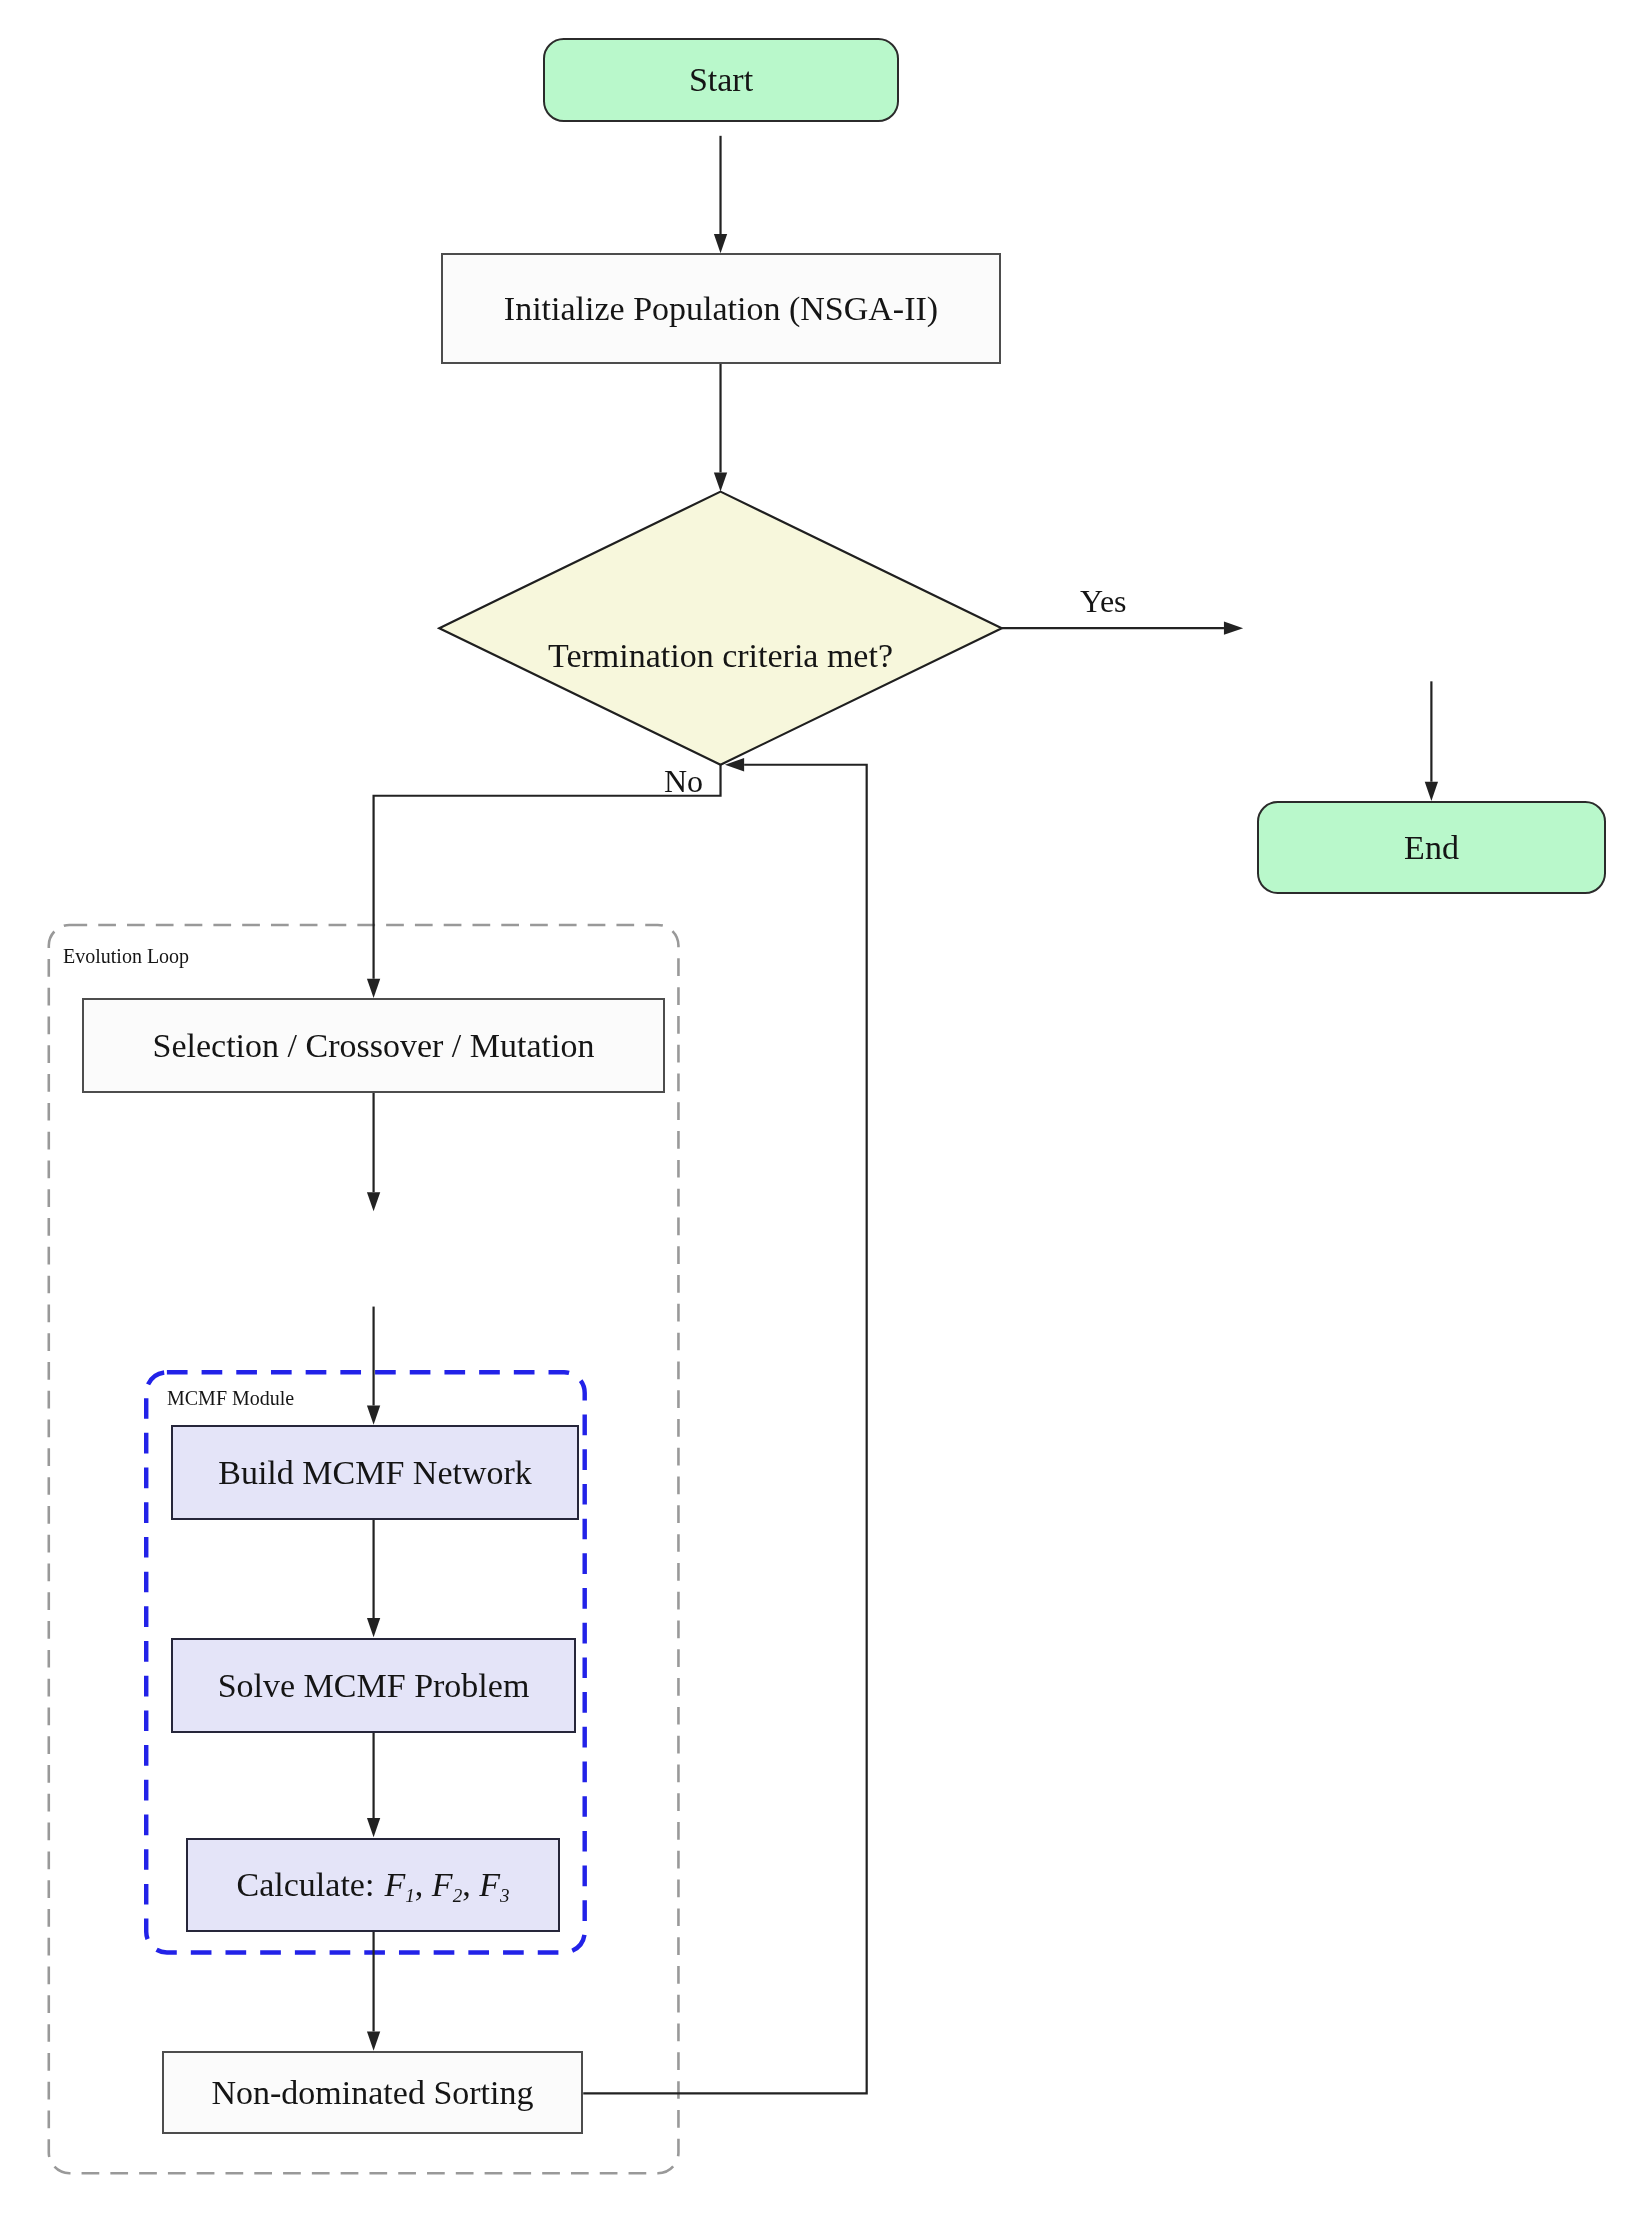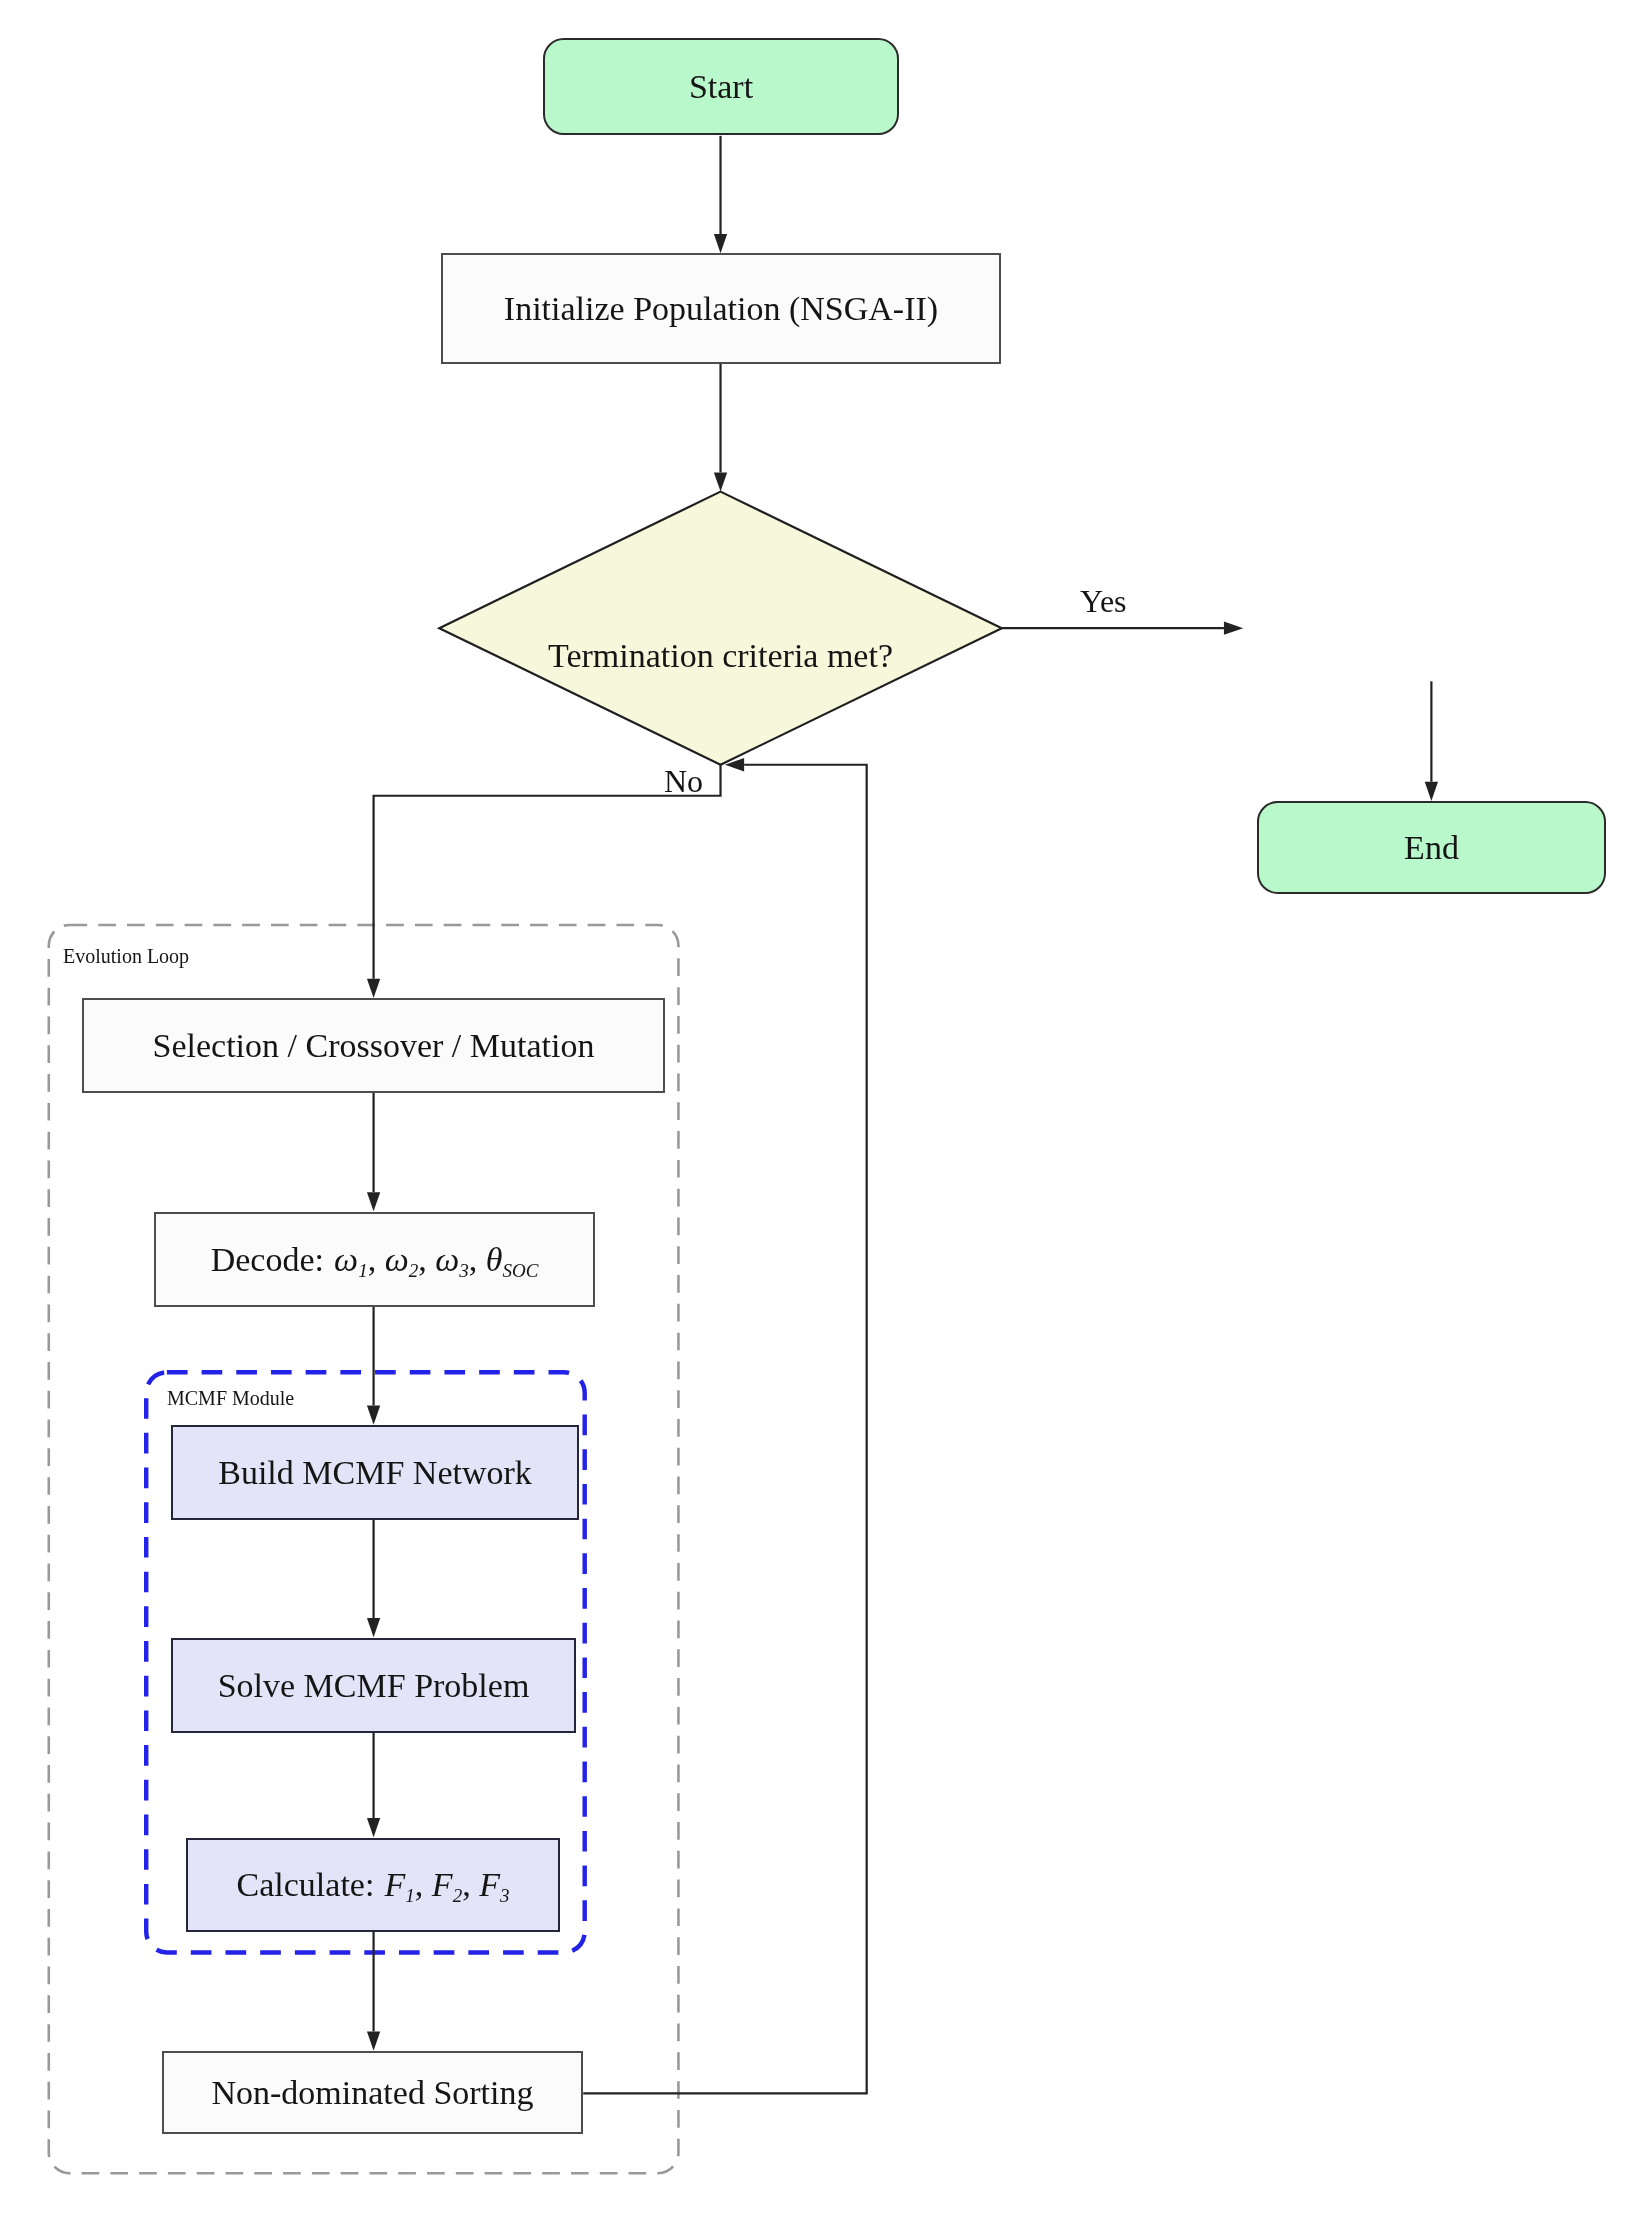--- a/index.html
+++ b/index.html
@@ -89,21 +89,21 @@
       <g>
         <path d="M790 2836 H1174 V1036 H1008"></path>
           <polygon points="1008,1027 1008,1045 982,1036" style="fill:var(--line)" stroke="none"></polygon>
       </g>
     </g>
   </svg>
 
   <div class="container-label" style="left:63px;top:946px;">Evolution Loop</div>
   <div class="container-label" style="left:167px;top:1388px;">MCMF Module</div>
 
-  <div class="node terminal" style="left:543px;top:38px;width:356px;height:97px;">
+  <div class="node terminal" style="left:543px;top:38px;width:356px;height:84px;">
     <span>Start</span>
   </div>
 
   <div class="node process" style="left:441px;top:253px;width:560px;height:111px;">
     <span>Initialize Population (NSGA-II)</span>
   </div>
 
   <div class="node plain" style="left:462px;top:583px;width:517px;height:92px;align-items:flex-end;">
     <span>Termination criteria met?</span>
   </div>
@@ -113,23 +113,20 @@
 
 
   <div class="node terminal" style="left:1257px;top:801px;width:349px;height:93px;">
     <span>End</span>
   </div>
 
   <div class="node process" style="left:82px;top:998px;width:583px;height:95px;">
     <span>Selection / Crossover / Mutation</span>
   </div>
 
-  <div class="node process" style="left:154px;top:1212px;width:441px;height:95px;">
-    <span><span class="prefix">Decode:</span><i class="mi">ω</i><sub class="msub">1</sub><span>, </span><i class="mi">ω</i><sub class="msub">2</sub><span>, </span><i class="mi">ω</i><sub class="msub">3</sub><span>, </span><i class="mi">θ</i><sub class="msub">SOC</sub></span>
-  </div>
 
   <div class="node modulebox" style="left:171px;top:1425px;width:408px;height:95px;">
     <span>Build MCMF Network</span>
   </div>
 
   <div class="node modulebox" style="left:171px;top:1638px;width:405px;height:95px;">
     <span>Solve MCMF Problem</span>
   </div>
 
   <div class="node modulebox" style="left:186px;top:1838px;width:374px;height:94px;">

